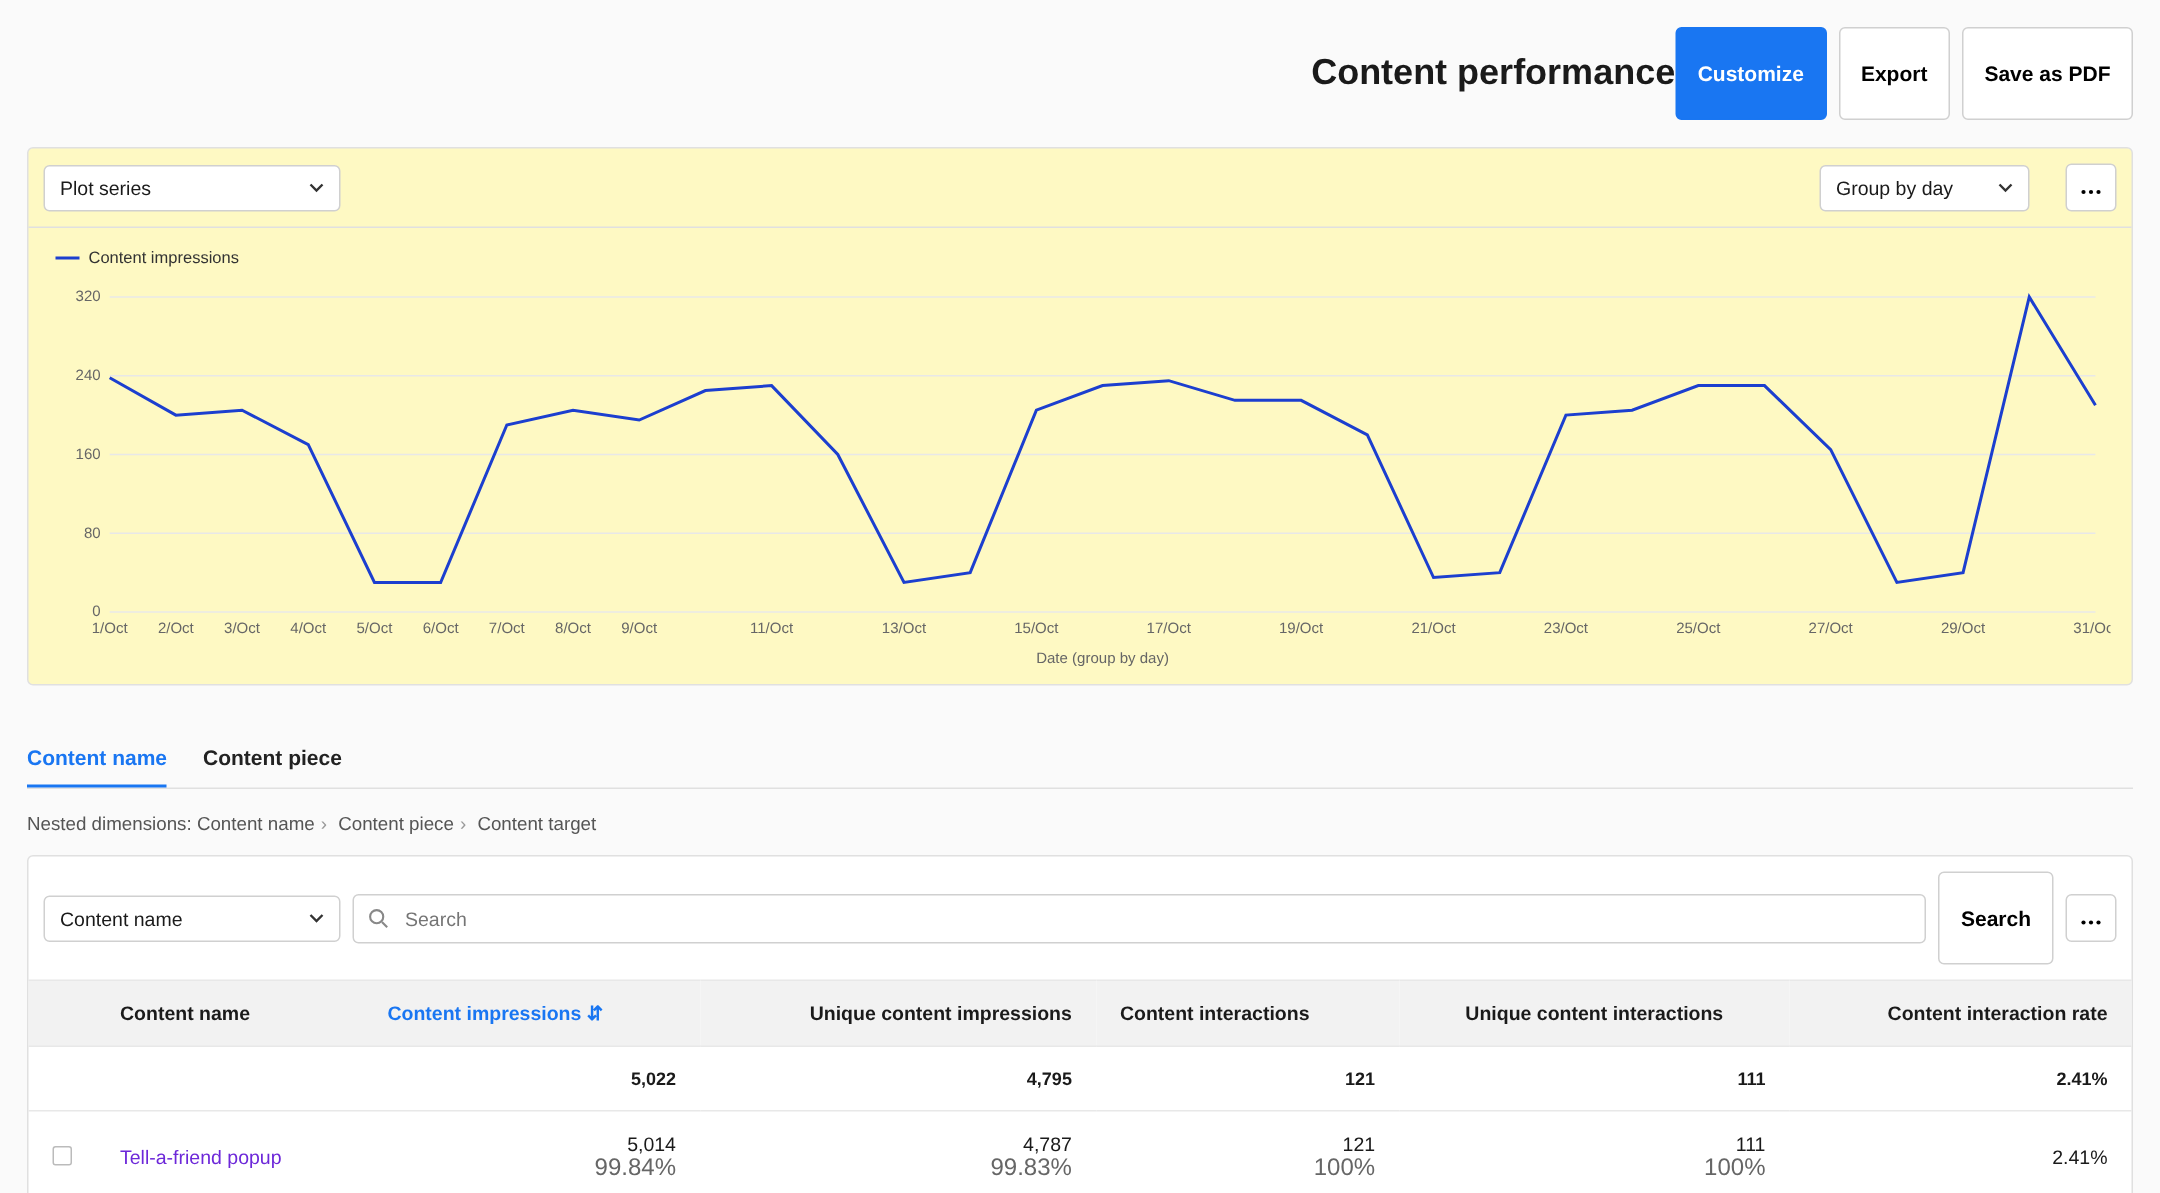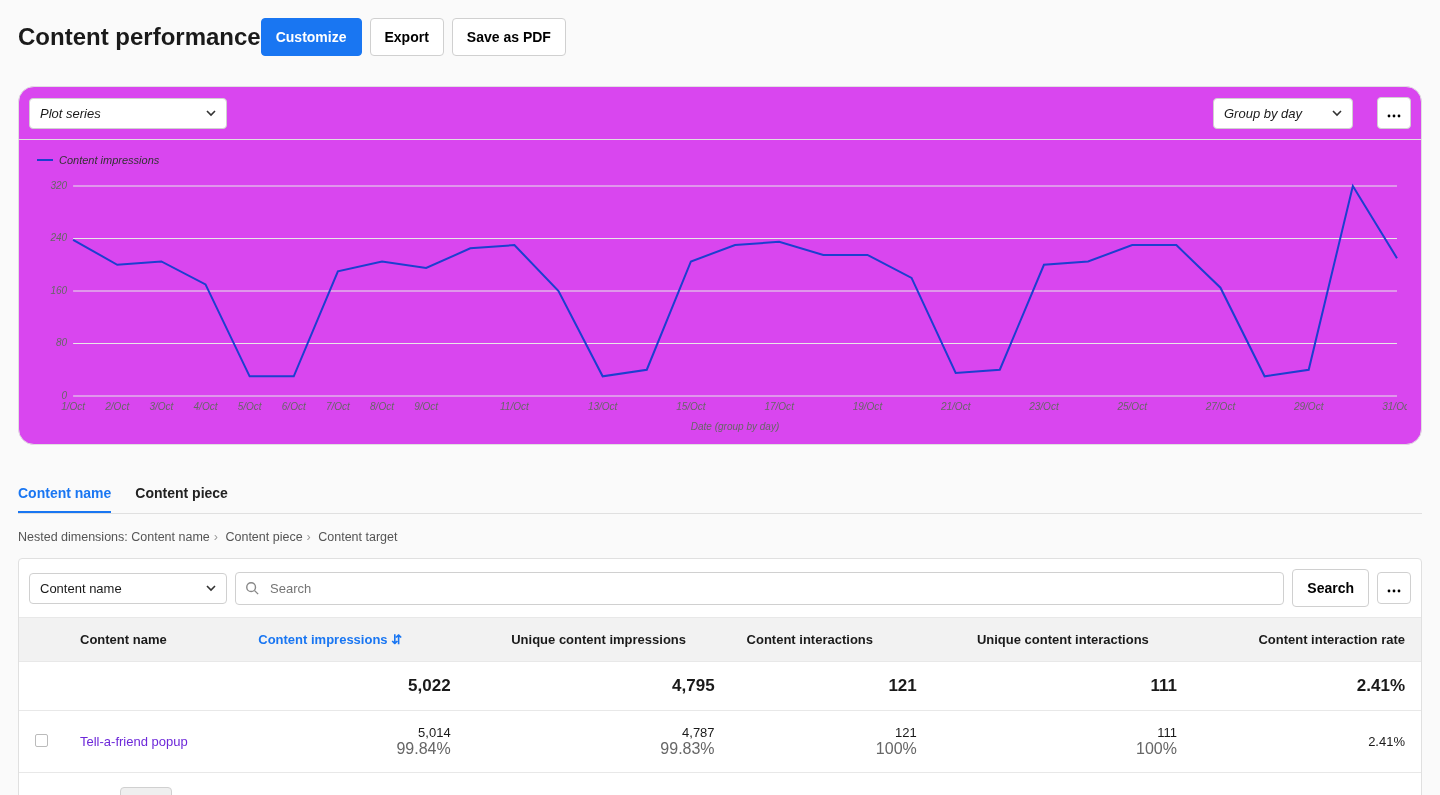--- a/index.html
+++ b/index.html
@@ -1,26 +1,26 @@
 <!DOCTYPE html>
 <html><head>
 <meta charset="utf-8">
 <style>
 * { box-sizing: border-box; margin: 0; padding: 0; }
 body { font-family: -apple-system, BlinkMacSystemFont, "Segoe UI", sans-serif; background: #fafafa; color: #1a1a1a; font-size: 13px; }
 .page { padding: 18px; }
-.header { display: flex; align-items: center; justify-content: flex-start; margin-bottom: 30px; }
+.header { display: flex; align-items: center; justify-content: flex-end; margin-bottom: 18px; }
 .header h1 { font-size: 24px; font-weight: 700; }
 .header-actions { display: flex; gap: 8px; }
-.btn { border: 1px solid #d0d0d0; background: #fff; border-radius: 4px; padding: 10px 14px; font-size: 14px; font-weight: 600; cursor: pointer; display: inline-flex; align-items: center; gap: 6px; }
+.btn { border: 1px solid #d0d0d0; background: #fff; border-radius: 4px; padding: 22px 14px; font-size: 14px; font-weight: 600; cursor: pointer; display: inline-flex; align-items: center; gap: 6px; }
 .btn-primary { background: #1976f2; color: #fff; border-color: #1976f2; }
 .btn-icon { padding: 7px 9px; }
 .select-box { border: 1px solid #d0d0d0; background: #fff; border-radius: 4px; padding: 7px 10px; font-size: 13px; cursor: pointer; display: flex; justify-content: space-between; align-items: center; gap: 8px; min-width: 140px; }
 .select-box.wide { width: 198px; }
-.chart-card { border: 1px solid #e0e0e0; background: #d946ef; border-radius: 16px; margin-bottom: 30px; font-style: italic; }
+.chart-card { border: 1px solid #e0e0e0; background: #fef9c3; border-radius: 4px; margin-bottom: 30px; }
 .chart-toolbar { display: flex; justify-content: space-between; align-items: center; padding: 10px; border-bottom: 1px solid #e0e0e0; }
 .chart-toolbar .right { display: flex; gap: 24px; align-items: center; justify-content: center; }
 .chart-area { padding: 14px 14px 8px 14px; }
 .legend { display: flex; align-items: center; gap: 6px; font-size: 11px; color: #333; margin-bottom: 10px; padding-left: 4px; }
 .legend-swatch { width: 16px; height: 2px; background: #1c3fcf; display: inline-block; }
 .chart-svg { width: 100%; height: 260px; display: block; }
 .tabs { display: flex; gap: 24px; border-bottom: 1px solid #e0e0e0; margin-bottom: 16px; }
 .tab { padding: 10px 0 10px 0; font-size: 14px; font-weight: 600; color: #222; cursor: pointer; border-bottom: 2px solid transparent; }
 .tab.active { color: #1976f2; border-bottom-color: #1976f2; }
 .breadcrumbs { font-size: 12.5px; color: #555; margin-bottom: 14px; }
@@ -30,21 +30,21 @@
 .search-wrap { flex: 1; position: relative; }
 .search-wrap svg { position: absolute; left: 10px; top: 50%; transform: translateY(-50%); }
 .search-wrap input { width: 100%; padding: 8px 12px 8px 34px; border: 1px solid #d0d0d0; border-radius: 4px; font-size: 13px; }
 table { width: 100%; border-collapse: collapse; }
 th, td { padding: 14px 16px; border-top: 1px solid #e8e8e8; text-align: right; font-size: 13px; }
 th { background: #f2f2f2; font-weight: 600; text-align: left; font-size: 13px; }
 th:first-child, td:first-child { width: 44px; text-align: center; }
 th:nth-child(2), td:nth-child(2) { text-align: left; }
 th.num, td.num { text-align: right; }
 th.sorted { color: #1976f2; }
-.totals td { font-weight: 700; font-size: 17px; }
+.totals td { font-weight: 700; font-size: 12px; }
 .row-link { color: #6d28d9; cursor: pointer; }
 .sub { font-size: 16px; color: #666; font-weight: 400; }
 .checkbox { width: 13px; height: 13px; border: 1px solid #bbb; border-radius: 2px; display: inline-block; }
 .pager { display: flex; justify-content: space-between; align-items: center; padding: 14px; border-top: 1px solid #e8e8e8; font-size: 12.5px; color: #555; }
 .pager .left, .pager .right { display: flex; align-items: center; gap: 0; }
 .pager select { border: 1px solid #d0d0d0; border-radius: 4px; padding: 5px 8px; font-size: 12px; }
 .pager .pg-btn { border: 1px solid #d0d0d0; background: #fff; border-radius: 4px; width: 28px; height: 28px; display: inline-flex; align-items: center; justify-content: center; cursor: pointer; }
 .pager input { width: 28px; height: 28px; border: 1px solid #d0d0d0; border-radius: 4px; text-align: center; font-size: 12px; }
 </style>
 </head>
@@ -162,21 +162,21 @@
             </svg></span>
       </button>
     </div>
 
     <table>
       <thead>
         <tr>
           <th></th>
           <th>Content name</th>
           <th class="num sorted" style="text-align:left"><span>Content impressions</span> <span>⇵</span></th>
-          <th class="num" style="text-align:center">Unique content impressions</th>
+          <th class="num" style="text-align:right">Unique content impressions</th>
           <th class="num" style="text-align:left">Content interactions</th>
           <th class="num" style="text-align:center">Unique content interactions</th>
           <th class="num" style="text-align:right">Content interaction rate</th>
         </tr>
       </thead>
       <tbody>
         <tr class="totals">
           <td></td>
             <td></td>
           <td class="num">5,022</td>

